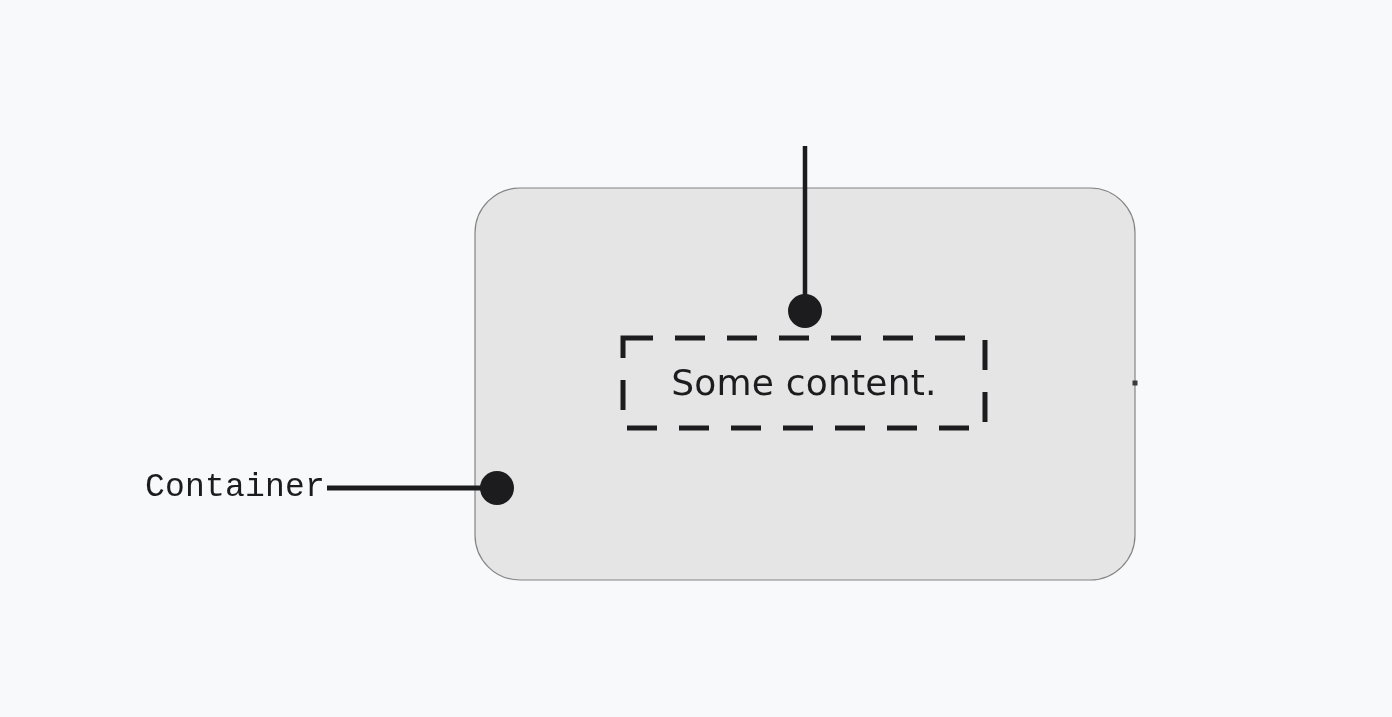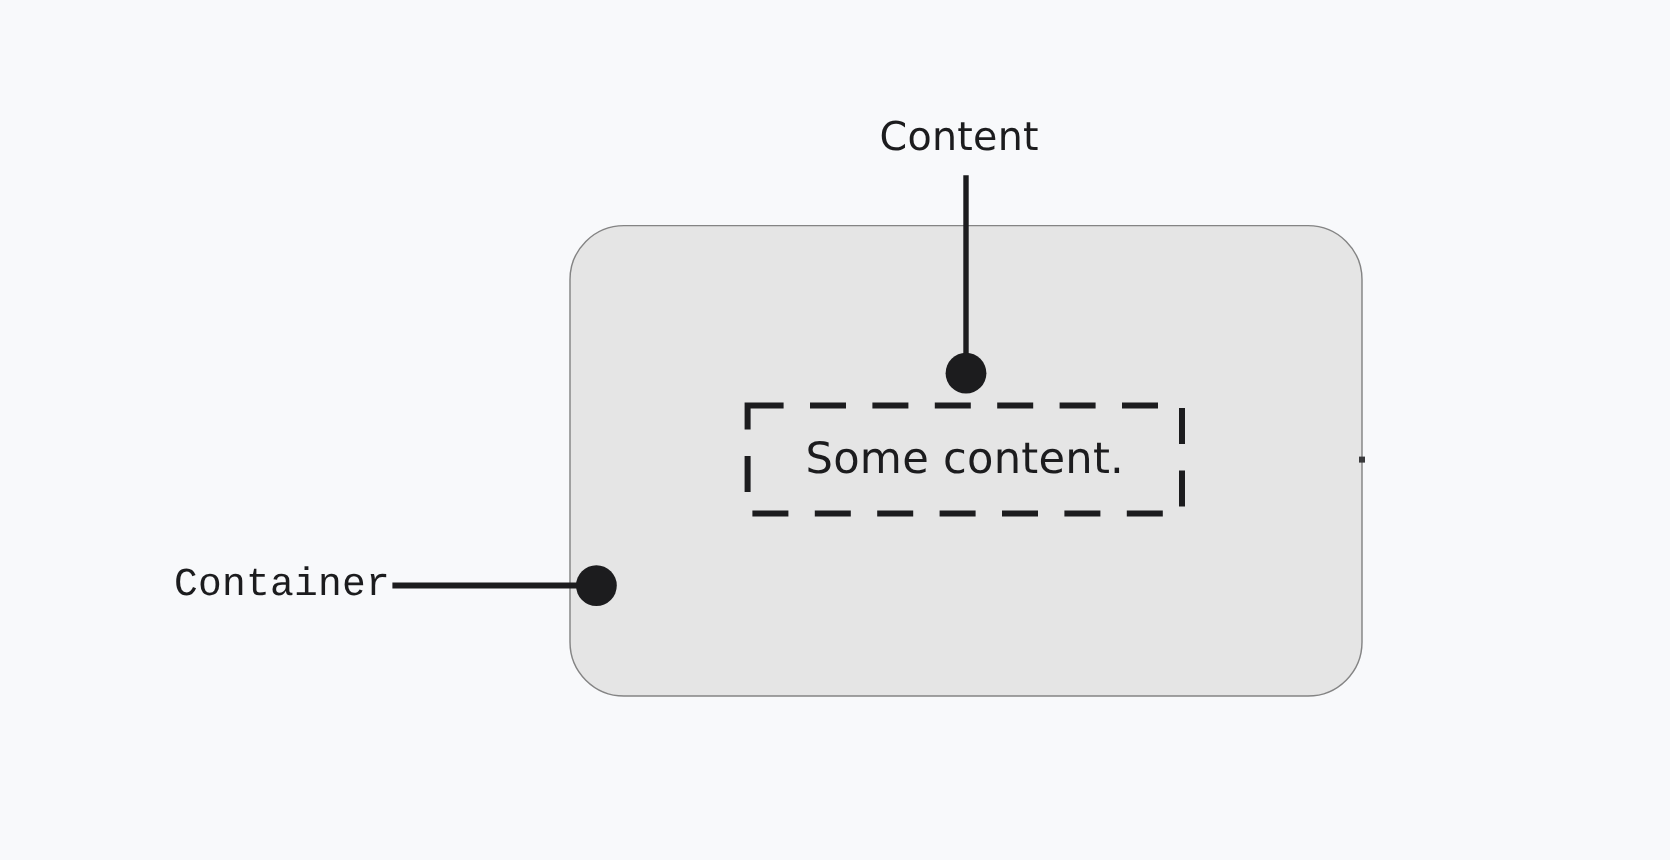--- a/index.html
+++ b/index.html
@@ -77,19 +77,18 @@
 
     <circle cx="805" cy="311" r="17" fill="#1c1c1e"></circle>
 
     <line x1="327" y1="488" x2="497" y2="488" stroke="#1c1c1e" stroke-width="5" stroke-linecap="butt"></line>
 
     <circle cx="497" cy="488" r="17" fill="#1c1c1e"></circle>
 
     <rect x="1132.5" y="380.5" width="5" height="5" fill="#3a3a3c"></rect>
   </svg>
 
-  <div class="label" id="label-content">Content</div>
 
   <div class="label" id="label-container">Container</div>
 
   <div id="content-text">Some content.</div>
 
 </div>
 
 </body></html>

